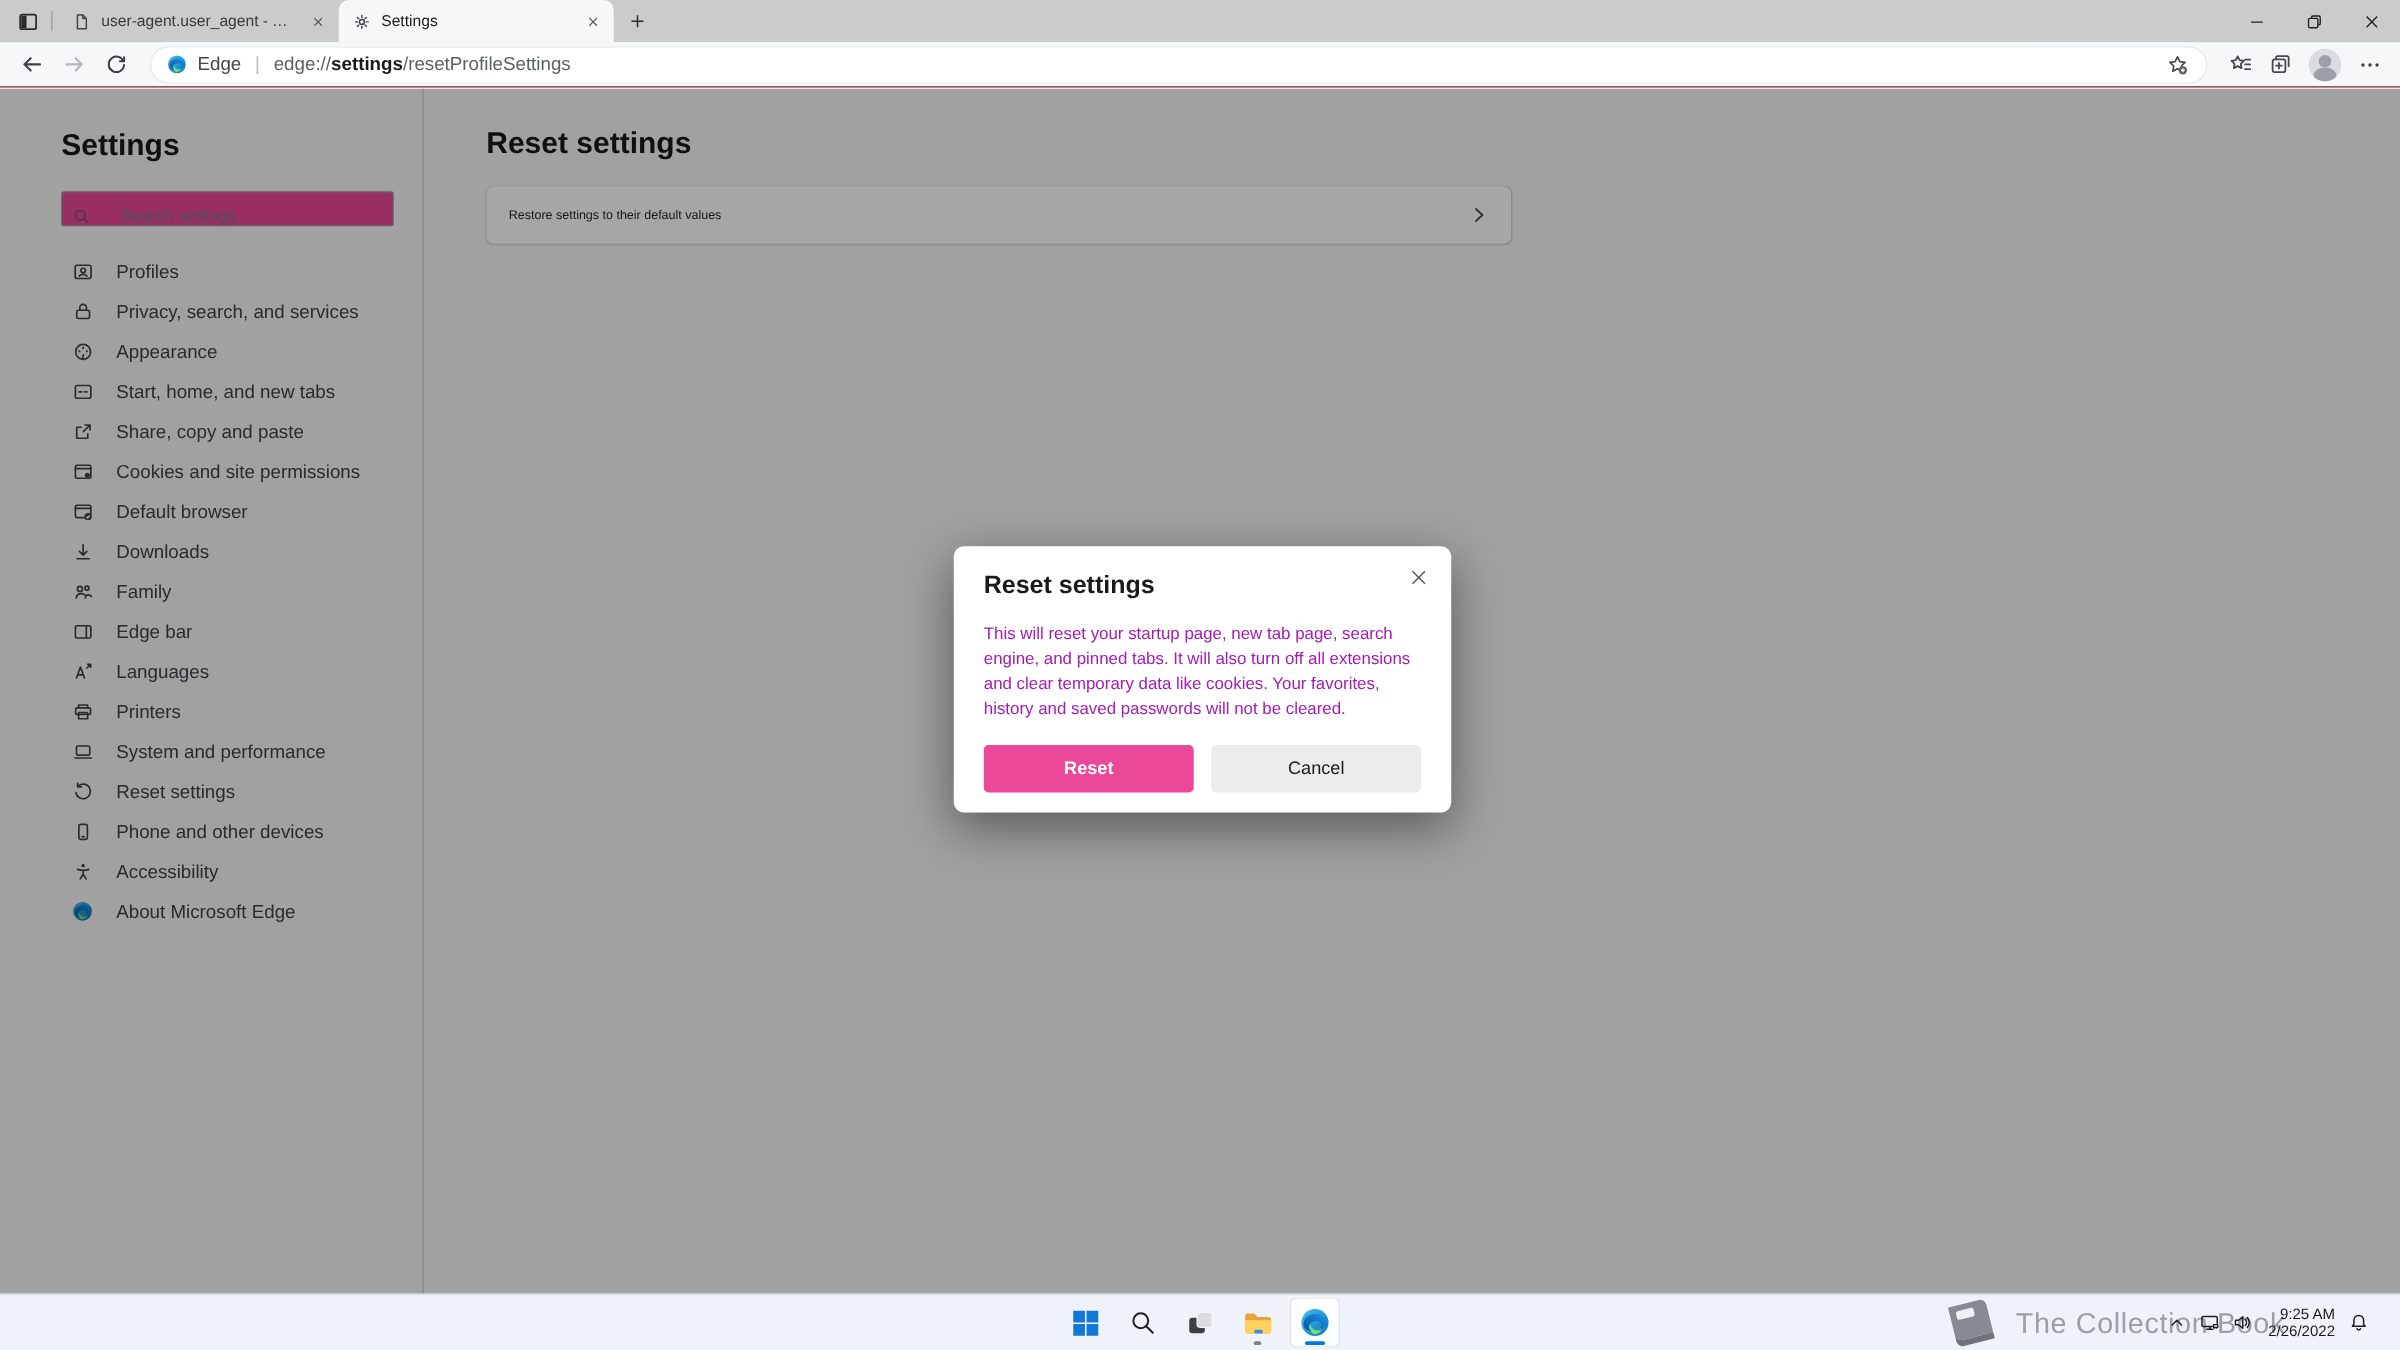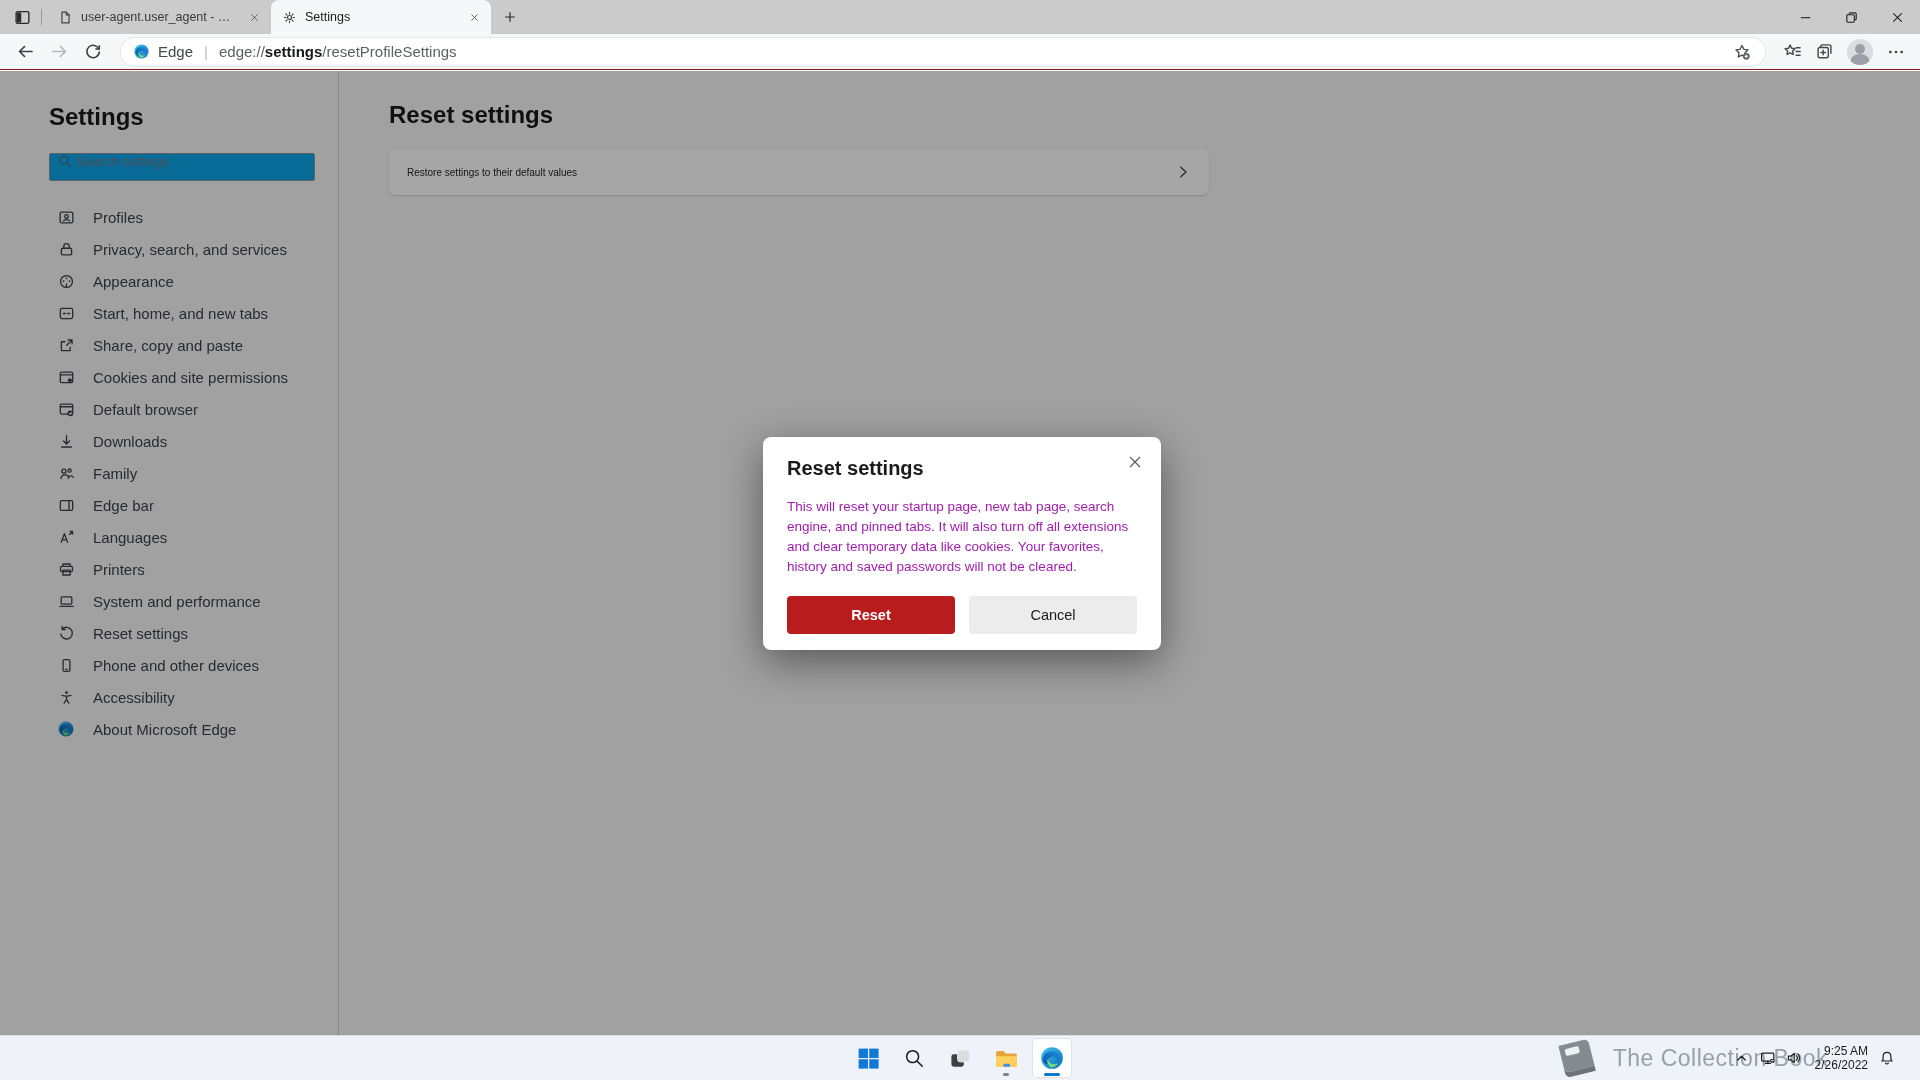--- a/index.html
+++ b/index.html
@@ -33,22 +33,22 @@
   .omni-spacer { flex:1; }
   .tool-ic { width:32px; height:30px; display:flex; align-items:center; justify-content:center; border-radius:6px; }
   .avatar { width:26px; height:26px; border-radius:50%; background:#d9dce0; overflow:hidden; position:relative; margin:0 7px; }
   .avatar .av-head { position:absolute; left:50%; top:5px; transform:translateX(-50%); width:10px; height:10px; border-radius:50%; background:#9aa0a6; }
   .avatar .av-body { position:absolute; left:50%; top:15px; transform:translateX(-50%); width:18px; height:12px; border-radius:50% 50% 0 0; background:#9aa0a6; }
 
   
   .content { position:absolute; left:0; top:71px; width:1920px; height:964px; background:#f7f7f7; }
   .sidebar { position:absolute; left:0; top:0; width:339px; height:100%; border-right:1px solid #d2d2d2; }
   .sb-title { margin:32px 0 0 49px; font-size:24px; font-weight:700; color:#1a1a1a; }
-  .sb-search { margin:22px 0 0 49px; width:266px; height:28px; background:#0ea5e9; border:1px solid #90949a;
-               border-radius:2px; display:flex; align-items:flex-start; padding:0 8px; gap:4px; }
+  .sb-search { margin:22px 0 0 49px; width:266px; height:28px; background:#ec4899; border:1px solid #90949a;
+               border-radius:2px; display:flex; align-items:flex-end; padding:0 8px; gap:24px; }
   .sb-search input { border:none; outline:none; flex:1; font-size:13.5px; font-family:"Liberation Sans",sans-serif; color:#3c3c3c; background:transparent; }
   .sb-search input::placeholder { color:#767b81; }
   .sb-nav { margin-top:20px; }
   .sb-item { height:32px; display:flex; align-items:center; padding-left:57px; gap:18px; font-size:15px; color:#3f4348; cursor:default; }
   .sb-item .nav-ic { width:18px; height:18px; display:flex; align-items:center; justify-content:center; }
 
   .main { position:absolute; left:339px; top:0; right:0; height:100%; }
   .main-heading { margin:30px 0 0 50px; font-size:24px; font-weight:700; color:#1a1a1a; }
   .settings-card { margin:20px 0 0 50px; width:820px; height:46px; background:#fff; border-radius:6px;
                    box-shadow:0 1px 2px rgba(0,0,0,.14), 0 0 1px rgba(0,0,0,.12);
@@ -58,21 +58,21 @@
   .dim { position:absolute; inset:0; background:rgba(0,0,0,.35); z-index:5; }
 
   
   .dialog { position:absolute; left:763px; top:366px; width:398px; background:#fff; border-radius:8px;
             box-shadow:0 12px 40px rgba(0,0,0,.45); z-index:10; padding:20px 24px 16px; }
   .dlg-title { font-size:20px; font-weight:700; color:#1a1a1a; }
   .dlg-close { position:absolute; top:12px; right:13px; width:26px; height:26px; display:flex; align-items:center; justify-content:center; border-radius:4px; }
   .dlg-body { margin-top:17px; width:352px; font-size:13.5px; line-height:20px; color:#a21caf; }
   .dlg-buttons { margin-top:19px; display:flex; gap:14px; }
   .btn { flex:1; height:38px; border:none; border-radius:4px; font-family:"Liberation Sans",sans-serif; font-size:14.5px; cursor:pointer; }
-  .btn-primary { background:#b91c1c; color:#fff; font-weight:700; }
+  .btn-primary { background:#ec4899; color:#fff; font-weight:700; }
   .btn-secondary { background:#ececec; color:#1b1b1b; }
 
   
   .taskbar { position:absolute; left:0; bottom:0; width:1920px; height:45px; background:#eff3f9;
              border-top:1px solid #d9dee4; z-index:20; }
   .tb-center { position:absolute; left:50%; top:0; transform:translateX(-50%); height:100%;
                display:flex; align-items:center; gap:6px; }
   .tb-app { width:40px; height:40px; border-radius:5px; display:flex; align-items:center; justify-content:center; position:relative; }
   .tb-app.active { background:rgba(255,255,255,.85); box-shadow:0 0 0 1px #dde2e9 inset; }
   .tb-pill { position:absolute; bottom:2px; left:50%; transform:translateX(-50%); height:3px; border-radius:2px; }

